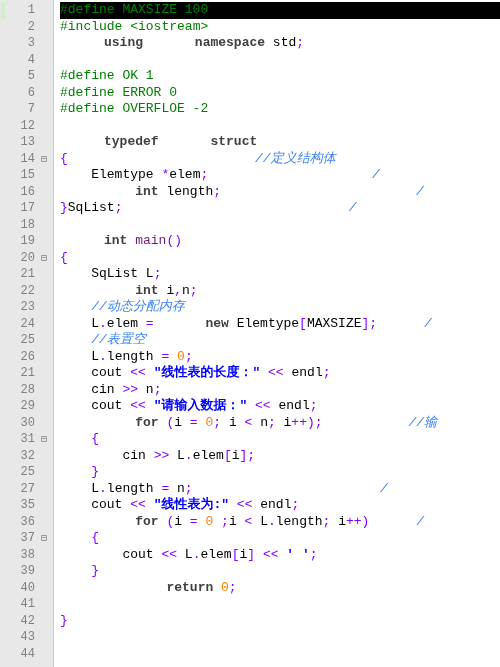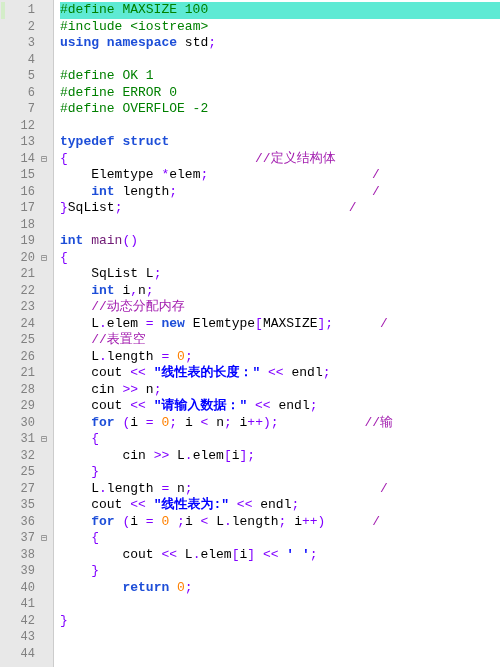--- a/index.html
+++ b/index.html
@@ -53,27 +53,27 @@
     padding-left: 6px;
     white-space: pre;
     overflow: hidden;
   }
   .code-row {
     height: 16.5px;
     line-height: 16.5px;
     display: flex;
   }
   .line-content { flex: 1; }
-  .hl-line { background: #5eead4; }
-  .kw { color: #1d4ed8; font-weight: bold; }
+  .hl-line { background: #000000; }
+  .kw { color: #404040; font-weight: bold; margin-left: 44px; }
   .pp { color: #008000; }
   .op { color: #8000ff; }
   .str { color: #0000ff; font-weight: bold; }
   .num { color: #ff8000; }
-  .cm { color: #a21caf; }
+  .cm { color: #3b82f6; font-style: italic; }
   .br { color: #8000ff; }
   .id { color: #000; }
   .fn { color: #701a75; }
   .sc { color: #8000ff; }
 </style>
 </head>
 <body>
 
 <div class="editor">
   <div class="gutter" id="gutter">

